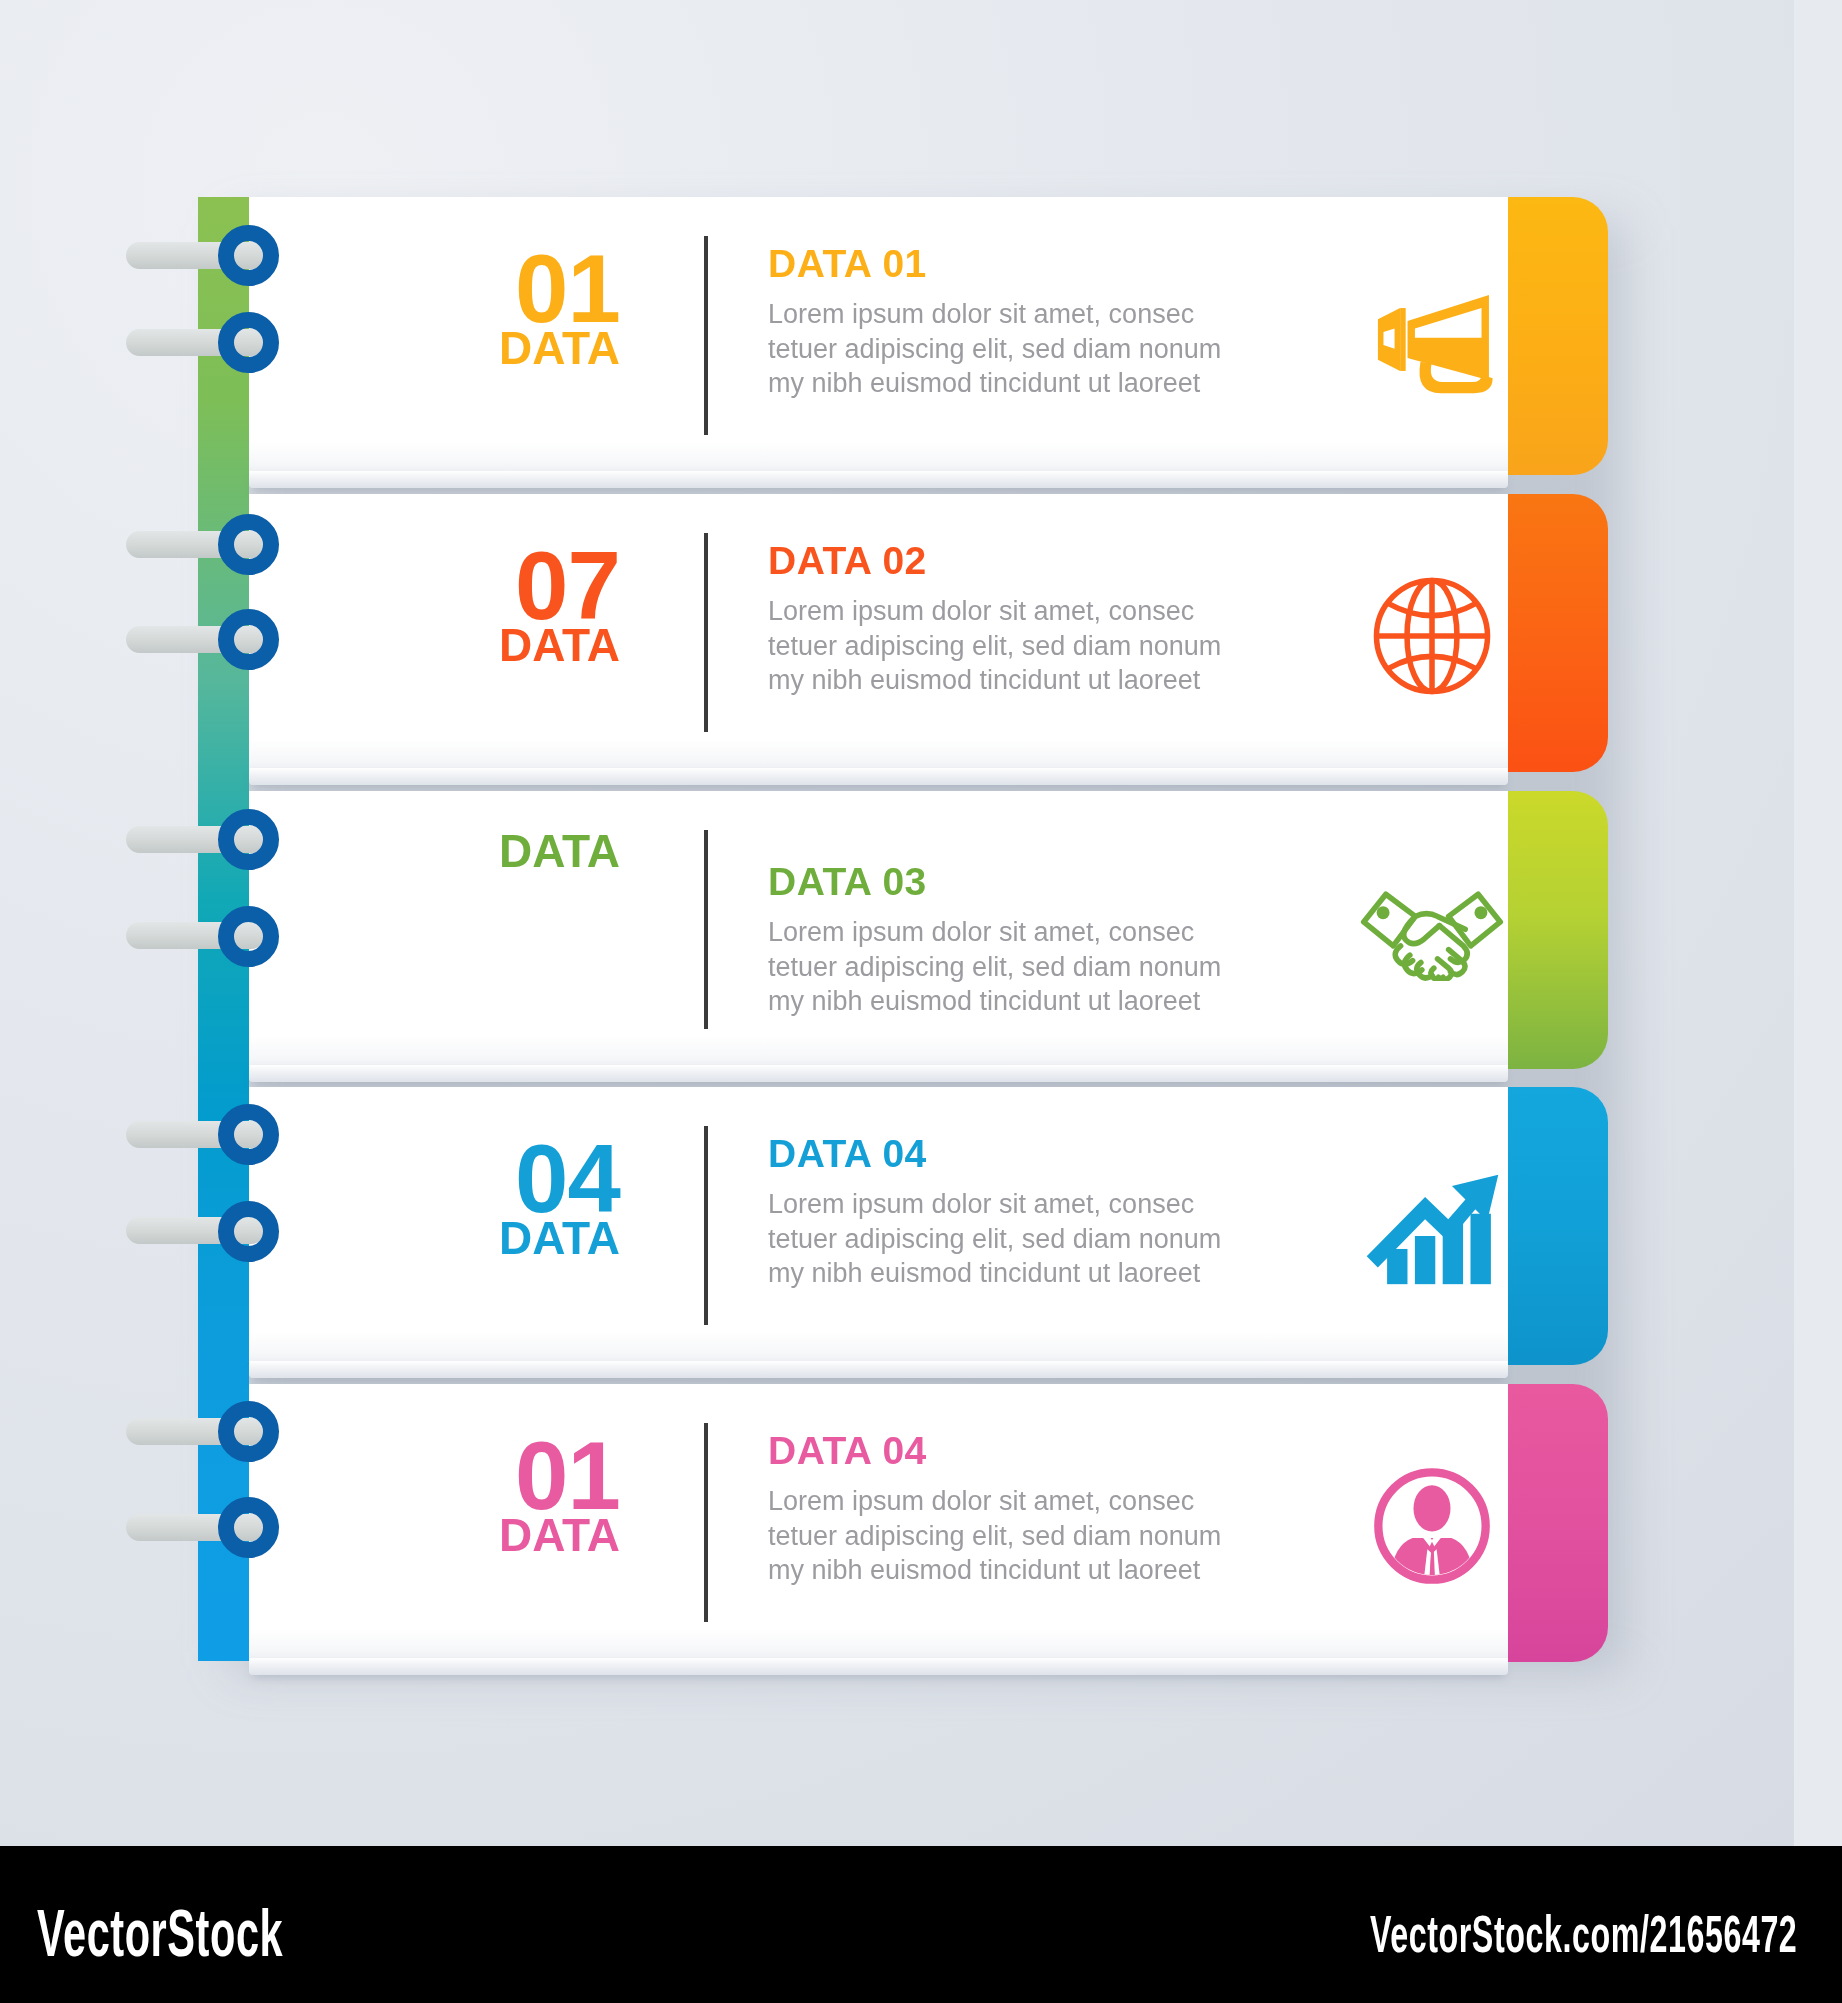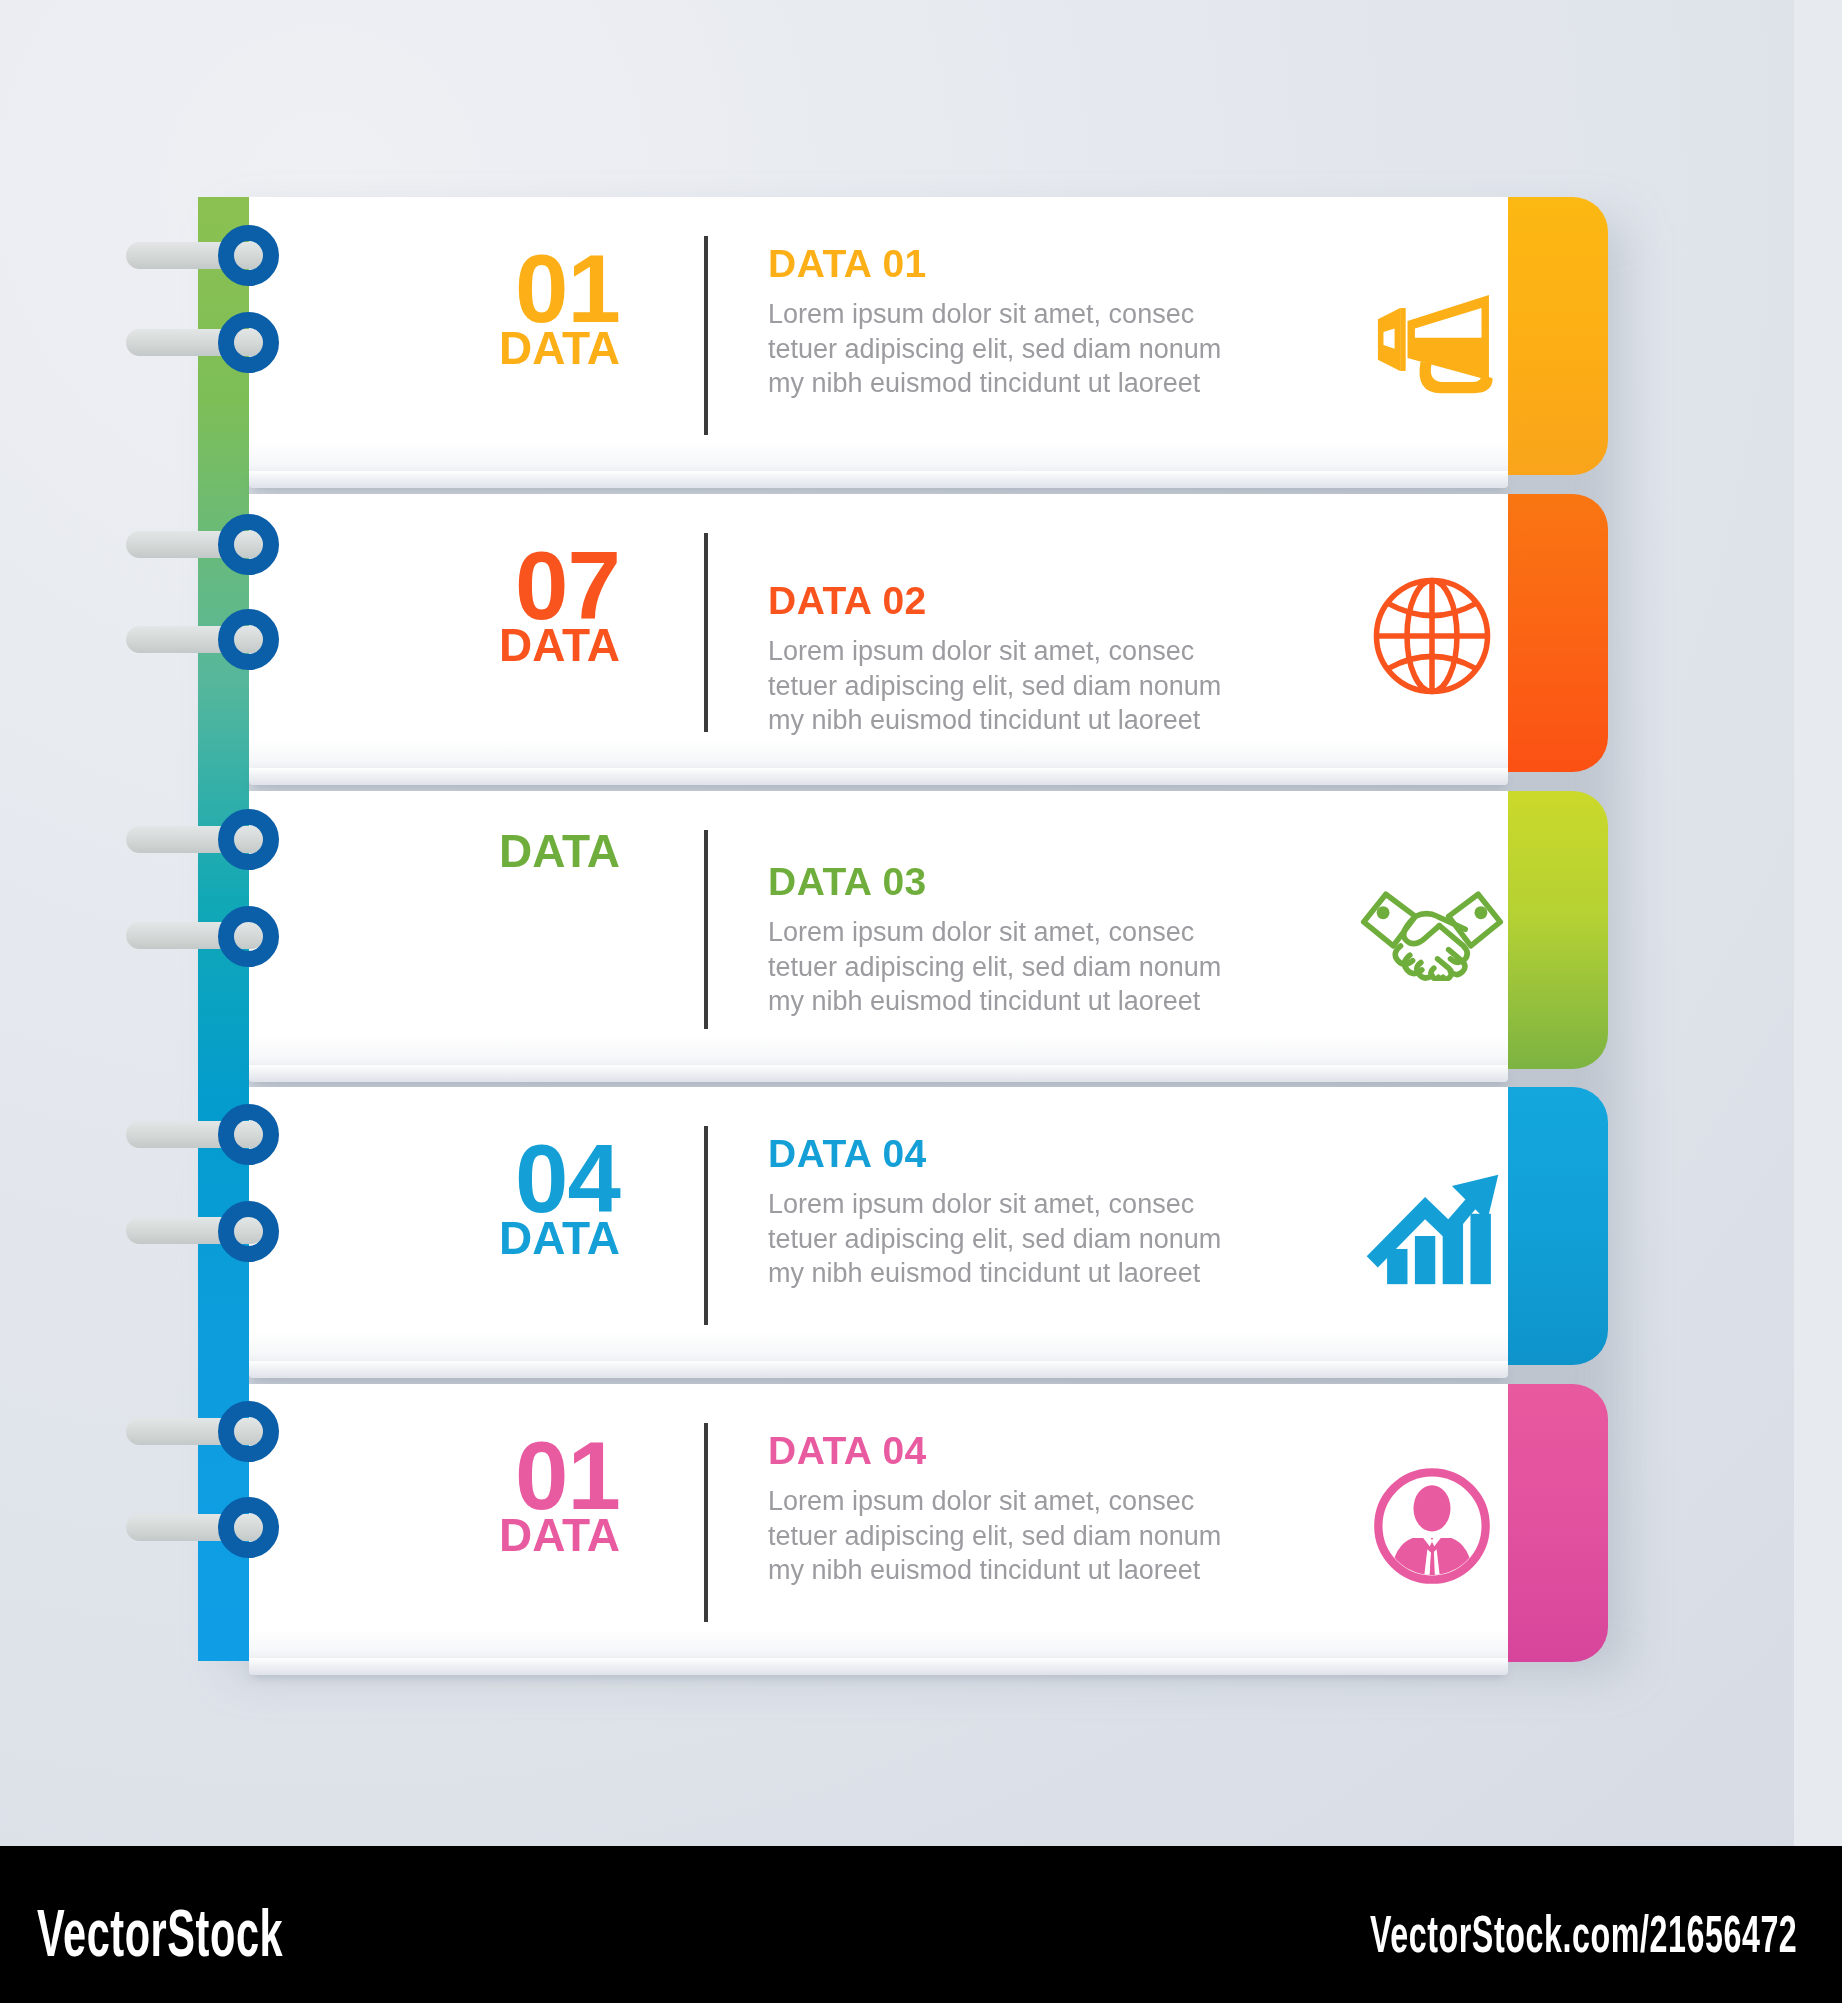--- a/index.html
+++ b/index.html
@@ -230,21 +230,21 @@
       <div class="row-tab" style="background:linear-gradient(180deg,#f97612 0%,#fb6414 50%,#fb5114 100%);"></div>
 
       <div class="num-wrap">
         <div class="num-big" style="color:#f9541e;">07</div>
         <div class="num-sub" style="color:#f9541e;">DATA</div>
       </div>
 
       <div class="divider"></div>
 
       <div class="txt">
-        <div class="txt-title" style="color:#f9541e;margin-top:40px;">DATA 02</div>
+        <div class="txt-title" style="color:#f9541e;">DATA 02</div>
         <div class="txt-body">Lorem ipsum dolor sit amet, consec</div>
         <div class="txt-body">tetuer adipiscing elit, sed diam nonum</div>
         <div class="txt-body">my nibh euismod tincidunt ut laoreet</div>
       </div>
 
       <div class="icon-slot">
         <svg width="124" height="124" viewBox="0 0 134 134">
           <g fill="none" stroke="#f9541e" stroke-width="6">
             <circle cx="67" cy="67" r="60"></circle>
             <ellipse cx="67" cy="67" rx="27" ry="60"></ellipse>

